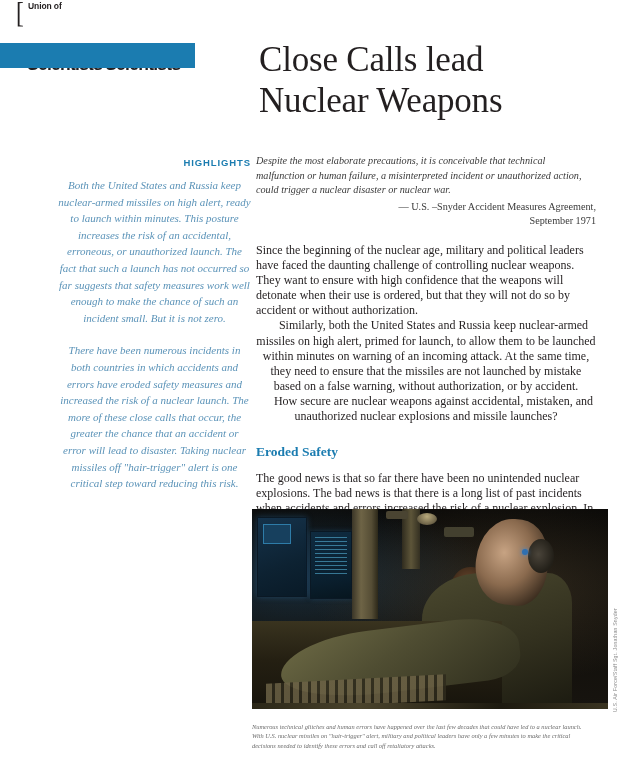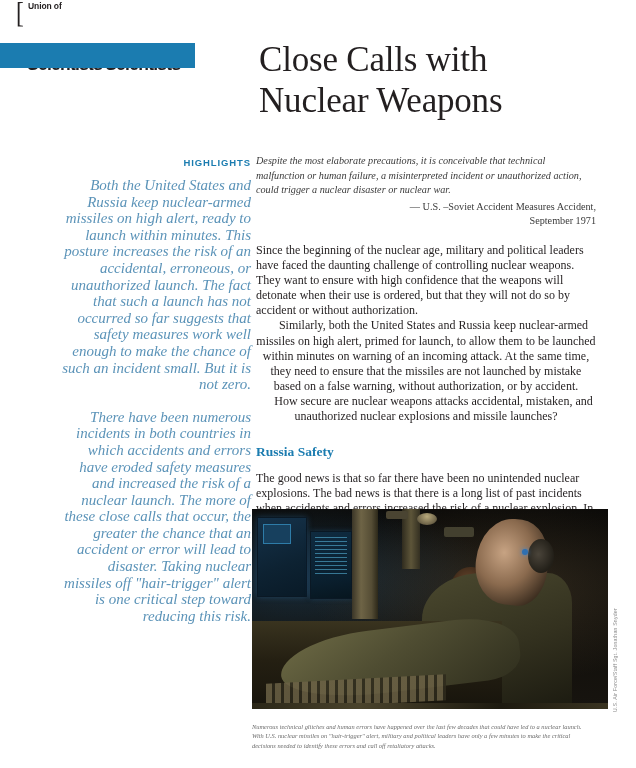--- a/index.html
+++ b/index.html
@@ -107,25 +107,25 @@
     font-family: "Liberation Sans", sans-serif;
     font-weight: 700;
     font-size: 9.5px;
     letter-spacing: 0.9px;
     color: #1b7cb0;
     margin-bottom: 9px;
   }
   .highlight-para {
     font-family: "Liberation Serif", serif;
     font-style: italic;
-    font-size: 15px;
+    font-size: 11px;
     line-height: 16.6px;
     color: #5b93b8;
     margin: 0 0 16px 0;
-    text-align: right;
+    text-align: center;
   }
   .highlight-para.second { }
 
   
   #right-col {
     position: absolute;
     left: 256px; top: 154px;
     width: 340px;
   }
   #pullquote {
@@ -324,43 +324,43 @@
         <span>Scientists</span><span class="sci">Scientists</span>
       </span>
     </span>
   </div>
 </div>
 
 <div id="factsheet-banner"></div>
 <div id="factsheet-label">FACT SHEET</div>
 
 <h1 id="doc-title">
-  <span class="tline">Close Calls with</span>
+  <span class="tline">Close Calls lead</span>
   <span class="tline">Nuclear Weapons</span>
 </h1>
 
 <div id="highlights">
   <div id="highlights-heading">HIGHLIGHTS</div>
   <p class="highlight-para">Both the United States and Russia keep nuclear-armed missiles on high alert, ready to launch within minutes. This posture increases the risk of an accidental, erroneous, or unauthorized launch. The fact that such a launch has not occurred so far suggests that safety measures work well enough to make the chance of such an incident small. But it is not zero.</p>
   <p class="highlight-para second">There have been numerous incidents in both countries in which accidents and errors have eroded safety measures and increased the risk of a nuclear launch. The more of these close calls that occur, the greater the chance that an accident or error will lead to disaster. Taking nuclear missiles off "hair-trigger" alert is one critical step toward reducing this risk.</p>
 </div>
 
 <div id="right-col">
 
   <p id="pullquote">Despite the most elaborate precautions, it is conceivable that technical malfunction or human failure, a misinterpreted incident or unauthorized action, could trigger a nuclear disaster or nuclear war.</p>
   <div id="pullquote-attrib">
-    <span class="line">— U.S. –Soviet Accident Measures Accident,</span>
+    <span class="line">— U.S. –Snyder Accident Measures Agreement,</span>
     <span class="line">September 1971</span>
   </div>
 
   <p class="body-para" id="body-first">Since the beginning of the nuclear age, military and political leaders have faced the daunting challenge of controlling nuclear weapons. They want to ensure with high confidence that the weapons will detonate when their use is ordered, but that they will not do so by accident or without authorization.</p>
   <p class="body-para indent">Similarly, both the United States and Russia keep nuclear-armed missiles on high alert, primed for launch, to allow them to be launched within minutes on warning of an incoming attack. At the same time, they need to ensure that the missiles are not launched by mistake based on a false warning, without authorization, or by accident.</p>
-  <p class="body-para indent">How secure are nuclear weapons attacks accidental, mistaken, and unauthorized nuclear explosions and missile launches?</p>
-
-  <h2 id="section-heading">Russia Safety</h2>
+  <p class="body-para indent">How secure are nuclear weapons against accidental, mistaken, and unauthorized nuclear explosions and missile launches?</p>
+
+  <h2 id="section-heading">Eroded Safety</h2>
   <p class="body-para">The good news is that so far there have been no unintended nuclear explosions. The bad news is that there is a long list of past incidents when accidents and errors increased the risk of a nuclear explosion. In some of these incidents, the</p>
 </div>
 
 <div id="photo-wrap">
   <div id="photo">
     <div class="ph" id="ph-vign"></div>
     <div class="ph" id="ph-mon1">
         <div class="scr"></div>
       </div>
     <div class="ph" id="ph-mon2">

